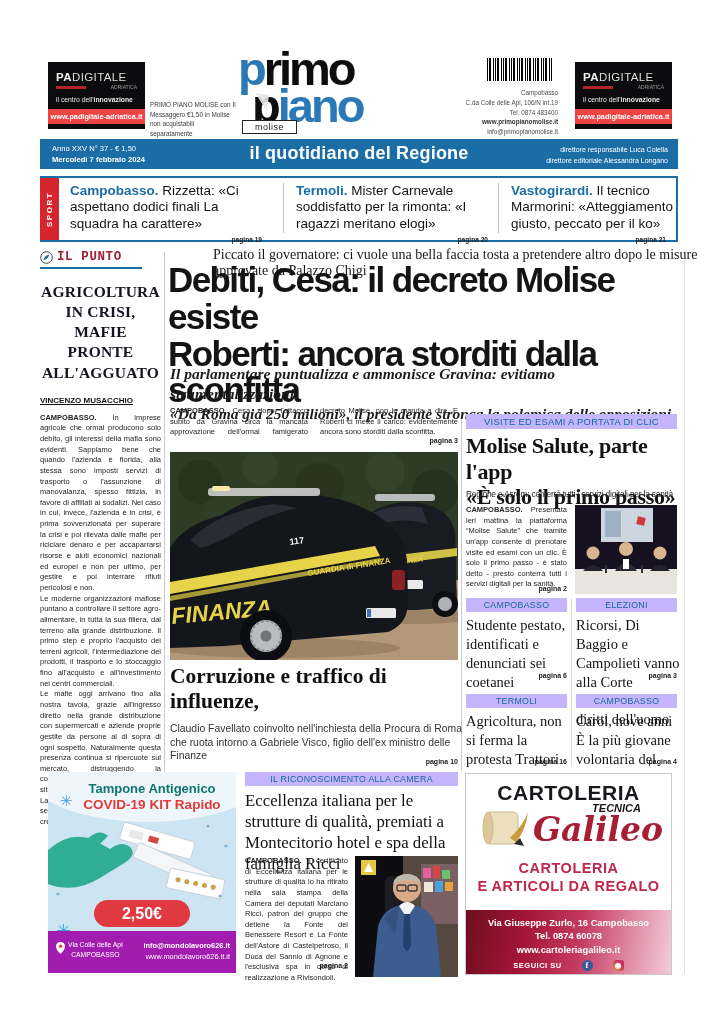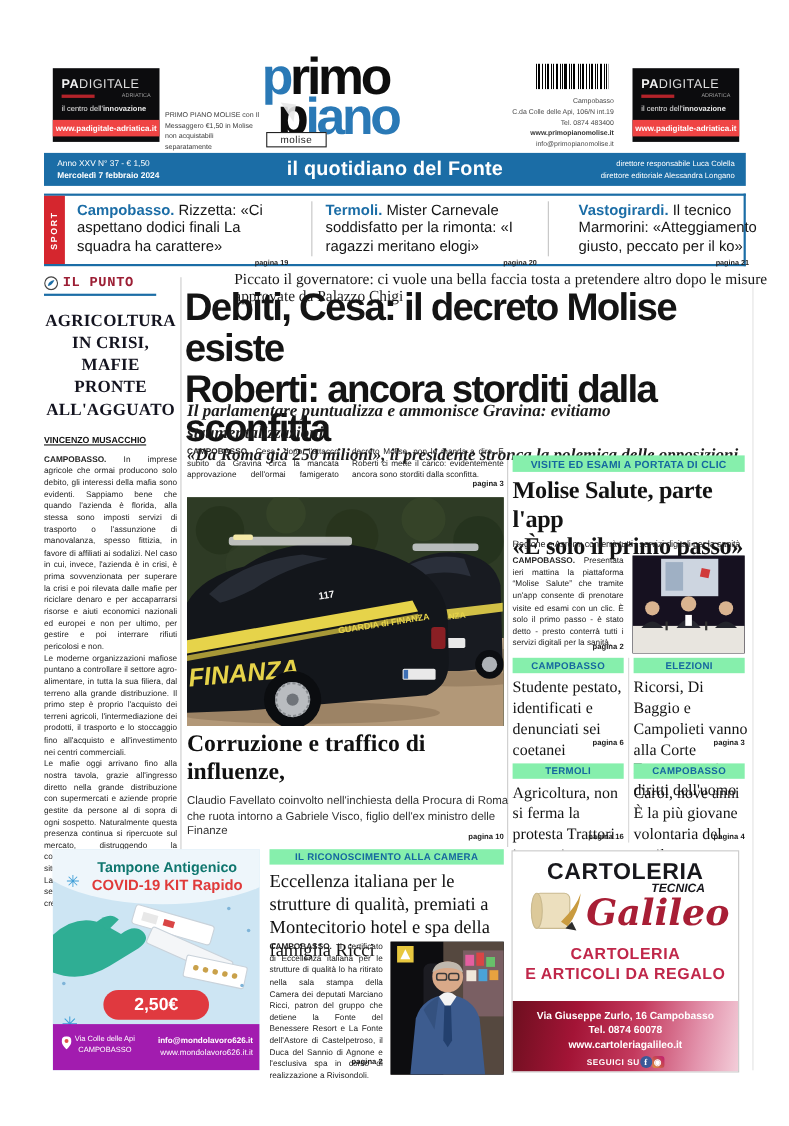--- a/index.html
+++ b/index.html
@@ -42,21 +42,21 @@
   .sport{position:absolute;left:40px;top:176px;width:636px;height:62px;
          border-top:2px solid #1b6da6;border-bottom:2px solid #1b6da6;border-right:2px solid #1b6da6;background:#fff;}
   .sport-tab{position:absolute;left:0;top:0;width:19px;height:62px;background:#d5262e;}
   .sport-tab span{position:absolute;left:0;right:0;top:0;bottom:0;display:flex;align-items:center;justify-content:center;
         writing-mode:vertical-rl;transform:rotate(180deg);color:#fff;font-weight:bold;font-size:8px;letter-spacing:1.5px;}
   .teaser{position:absolute;top:5px;font-size:13.5px;line-height:1.22;color:#141414;}
   .teaser .place{color:#1b6da6;font-weight:bold;}
   .teaser .t-page{position:absolute;right:8px;bottom:-11px;font-size:6.6px;font-weight:bold;color:#222;}
   #teaser1{left:30px;width:200px;height:50px;}
   #teaser2{left:243px;width:200px;height:50px;border-left:1px solid #c4c4c4;padding-left:12px;}
-  #teaser3{left:458px;width:163px;height:50px;border-left:1px solid #c4c4c4;padding-left:27px;}
+  #teaser3{left:458px;width:163px;height:50px;border-left:1px solid #c4c4c4;padding-left:12px;}
 
   
   .punto{position:absolute;left:40px;top:250px;width:121px;}
   .punto-head{display:flex;align-items:center;gap:4px;border-bottom:2px solid #1b6da6;padding-bottom:3px;width:102px;}
   .punto-head .txt{font-family:Liberation Mono, monospace;font-weight:bold;font-size:12.5px;letter-spacing:.6px;color:#9c1f35;}
   .punto-title{font-family:"Liberation Serif",serif;font-weight:bold;font-size:15.5px;line-height:1.3;
                text-align:center;margin-top:13px;color:#141420;letter-spacing:.2px;}
   .punto-author{margin-top:13px;font-size:8px;font-weight:bold;text-decoration:underline;color:#111;}
   .punto-body{margin-top:8px;font-size:7.5px;line-height:1.42;text-align:justify;color:#242424;}
   .punto-body p{margin:0;}
@@ -78,21 +78,21 @@
 
   .lead-photo{position:absolute;left:170px;top:452px;width:288px;height:208px;overflow:hidden;background:#2f3d27;}
 
   
   .corr-title{position:absolute;left:170px;top:664px;width:292px;font-family:"Liberation Serif",serif;
               font-weight:bold;font-size:21.5px;line-height:1.16;color:#101010;}
   .corr-sub{position:absolute;left:170px;top:722px;width:292px;font-size:10.4px;line-height:1.32;color:#333;}
   .corr-page{position:absolute;left:370px;top:758px;width:88px;text-align:right;font-size:7px;font-weight:bold;}
 
   
-  .rlabel{position:absolute;background:#86efac;color:#15679f;font-weight:bold;text-align:center;letter-spacing:.3px;}
+  .rlabel{position:absolute;background:#c4b5fd;color:#15679f;font-weight:normal;text-align:center;letter-spacing:.3px;}
   #salute-label{left:466px;top:414px;width:211px;height:15px;font-size:9.4px;line-height:15px;}
   .salute-title{position:absolute;left:466px;top:433px;width:211px;font-family:"Liberation Serif",serif;
                 font-weight:bold;font-size:22px;line-height:1.16;color:#131313;letter-spacing:-.3px;}
   .salute-sub{position:absolute;left:466px;top:489px;width:211px;font-size:8.4px;letter-spacing:-.2px;color:#222;}
   .salute-body{position:absolute;left:466px;top:505px;width:101px;font-size:7.5px;line-height:1.42;text-align:justify;color:#242424;}
   .salute-body .dl{font-weight:bold;}
   .salute-page{position:absolute;left:466px;top:585px;width:101px;text-align:right;font-size:7px;font-weight:bold;}
   .salute-photo{position:absolute;left:575px;top:505px;width:102px;height:89px;overflow:hidden;background:#16121c;}
 
   .mini-label{position:absolute;width:101px;height:14px;font-size:8.8px;line-height:14px;}
@@ -126,21 +126,21 @@
   .ct-name{margin-top:7px;text-align:center;font-size:21px;font-weight:bold;letter-spacing:.5px;color:#17171c;}
   .ct-sub{text-align:right;margin-right:30px;margin-top:-3px;font-size:11px;font-weight:bold;font-style:italic;color:#17171c;}
   .ct-script{position:absolute;left:62px;top:36px;width:140px;text-align:center;font-family:"DejaVu Serif",serif;
              font-style:italic;font-weight:bold;font-size:33px;color:#a81e35;}
   .ct-line1{position:absolute;left:0;right:0;top:86px;text-align:center;color:#c0274a;font-weight:bold;font-size:14.5px;letter-spacing:.5px;}
   .ct-line2{position:absolute;left:0;right:0;top:104px;text-align:center;color:#c0274a;font-weight:bold;font-size:14.5px;letter-spacing:.5px;}
   .ct-foot{position:absolute;left:0;right:0;bottom:0;height:64px;
            background:linear-gradient(100deg,#6d0f1f 0%,#a31436 28%,#c43a5e 55%,#e394ad 82%,#f3cdd9 100%);color:#fff;}
   .ct-addr{margin-top:7px;text-align:center;font-size:9.3px;font-weight:bold;line-height:1.45;}
   .ct-follow{margin-top:3px;text-align:center;font-size:7.5px;font-weight:bold;letter-spacing:.5px;
-             display:flex;align-items:center;justify-content:center;gap:0;}
+             display:flex;align-items:center;justify-content:center;gap:20px;}
   .soc{display:inline-block;width:11px;height:11px;border-radius:50%;color:#fff;font-size:8px;line-height:11px;
        text-align:center;font-family:"Liberation Serif",serif;font-weight:bold;}
   .soc.fb{background:#3b5998;} .soc.ig{background:linear-gradient(45deg,#e09b3d,#c74c4d,#c21975);border-radius:3px;}
 </style>
 </head>
 <body>
 
 <div id="page">
 
   <div class="pad-ad" style="left:48px;">
@@ -180,21 +180,21 @@
       </div>
     <div class="pad-tag"><span>il centro dell'</span><b>innovazione</b></div>
     <div class="pad-url">www.padigitale-adriatica.it</div>
   </div>
 
   <div class="blue-bar">
     <div class="issue">
       <div>Anno XXV N° 37 - € 1,50</div>
       <div class="b">Mercoledì 7 febbraio 2024</div>
     </div>
-    <div class="mh-tagline">il quotidiano del Fonte</div>
+    <div class="mh-tagline">il quotidiano del Regione</div>
     <div class="directors">
       <div>direttore responsabile Luca Colella</div>
       <div>direttore editoriale Alessandra Longano</div>
     </div>
   </div>
 
   <div class="sport">
     <div class="sport-tab">
         <span>SPORT</span>
       </div>

